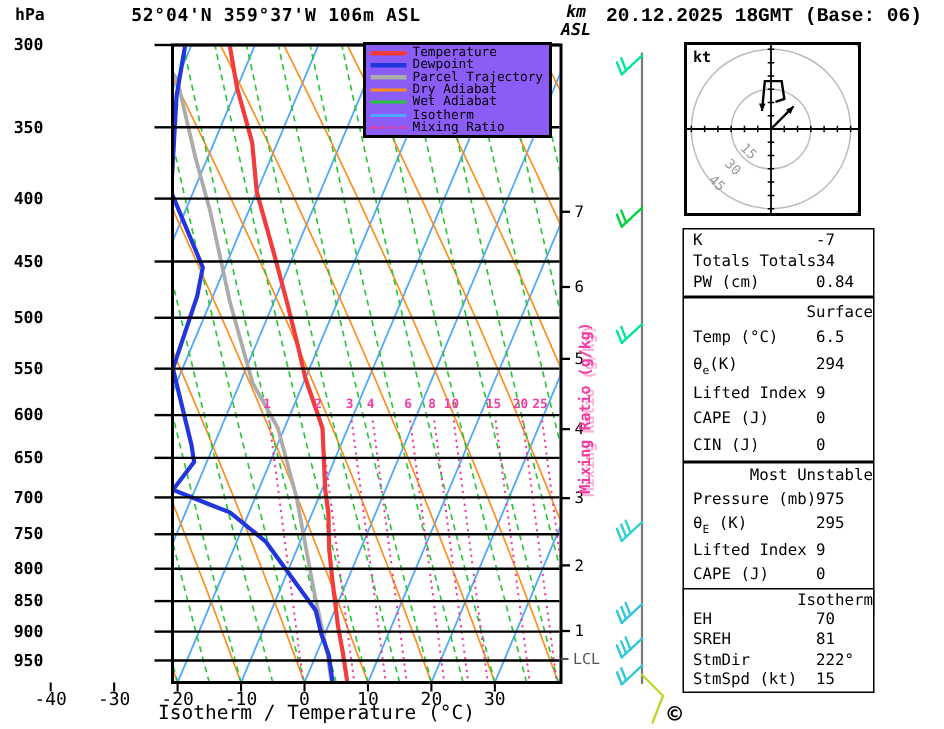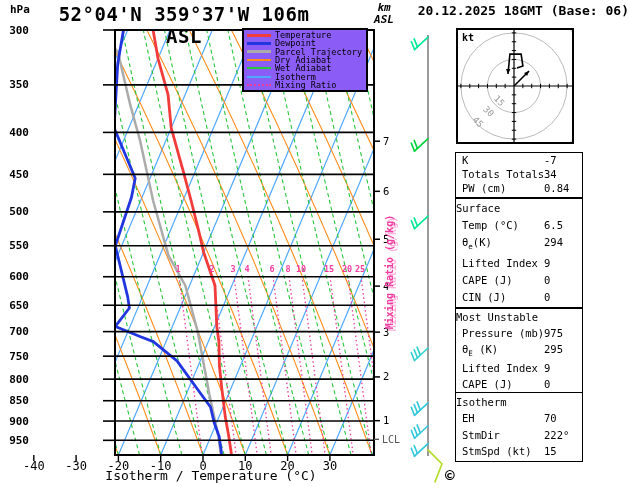--- a/index.html
+++ b/index.html
@@ -2,39 +2,39 @@
 <html><head>
 <meta charset="utf-8">
 <style>
   html,body{margin:0;padding:0;background:#fff;}
   #canvas{position:relative;width:629px;height:486px;background:#fff;overflow:hidden;
           font-family:"DejaVu Sans Mono",monospace;color:#000;}
   #chart-svg{position:absolute;left:0;top:0;z-index:1;}
   #chart-svg text{font-family:"DejaVu Sans Mono",monospace;}
   .hdr{position:absolute;z-index:3;font-weight:bold;}
   #hpa-label{left:10px;top:3px;font-size:11px;font-weight:bold;}
-  #station-header{left:48px;top:3px;width:272px;text-align:center;font-size:19px;letter-spacing:.5px;}
+  #station-header{left:48px;top:3px;width:272px;text-align:center;font-size:12px;letter-spacing:.5px;}
   #km-asl{left:362px;top:2px;width:44px;text-align:center;font-size:11px;line-height:12px;font-weight:bold;font-style:italic;}
-  #datetime-header{left:404px;top:3px;width:225px;text-align:right;font-size:13px;}
+  #datetime-header{left:404px;top:3px;width:225px;text-align:left;font-size:13px;font-family:Liberation Mono, monospace;}
   #xaxis-title{position:absolute;left:61px;top:468px;width:300px;text-align:center;font-size:13px;z-index:3;}
   #copyright{position:absolute;left:445px;top:466px;width:184px;font-size:16px;font-weight:bold;z-index:3;}
   
   #legend{position:absolute;left:242px;top:28px;width:126px;height:64px;background:#8b5cf6;
           border:2px solid #000;z-index:4;box-sizing:border-box;display:flex;flex-direction:column;
           justify-content:space-around;padding:1px 3px;}
   .lg-row{display:flex;align-items:center;height:8px;}
   .lg-line{width:24px;margin-right:4px;flex:none;}
   .lg-label{font-size:8.5px;line-height:8px;white-space:nowrap;}
   
   .tbox{position:absolute;left:455px;width:128px;border:1.5px solid #000;background:#fff;z-index:3;
         box-sizing:border-box;display:flex;flex-direction:column;justify-content:space-around;
         padding:1px 0;font-size:10.5px;}
   .trow{position:relative;padding-left:6px;white-space:nowrap;line-height:1.05;}
   .trow .tv{position:absolute;left:88px;top:0;}
-  .thead{text-align:left;padding-left:0;}
+  .thead{text-align:right;padding-left:0;}
   sub{font-size:7.5px;}
 </style>
 </head>
 <body>
 
 <div id="canvas">
 
   <svg id="chart-svg" width="629" height="486">
       <defs>
         <clipPath id="plotclip">
@@ -345,17 +345,18 @@
     <div class="trow"><span>Pressure (mb)</span><span class="tv">975</span></div>
     <div class="trow"><span><span>θ</span><sub>E</sub><span> (K)</span></span><span class="tv">295</span></div>
     <div class="trow"><span>Lifted Index</span><span class="tv">9</span></div>
     <div class="trow"><span>CAPE (J)</span><span class="tv">0</span></div>
     <div class="trow"><span>CIN (J)</span><span class="tv">0</span></div>
   </div>
 
   <div class="tbox" style="top:392px;height:70px;">
     <div class="trow thead">Isotherm</div>
     <div class="trow"><span>EH</span><span class="tv">70</span></div>
+    <div class="trow"><span>SREH</span><span class="tv">81</span></div>
     <div class="trow"><span>StmDir</span><span class="tv">222°</span></div>
     <div class="trow"><span>StmSpd (kt)</span><span class="tv">15</span></div>
   </div>
 
 </div>
 
 </body></html>

